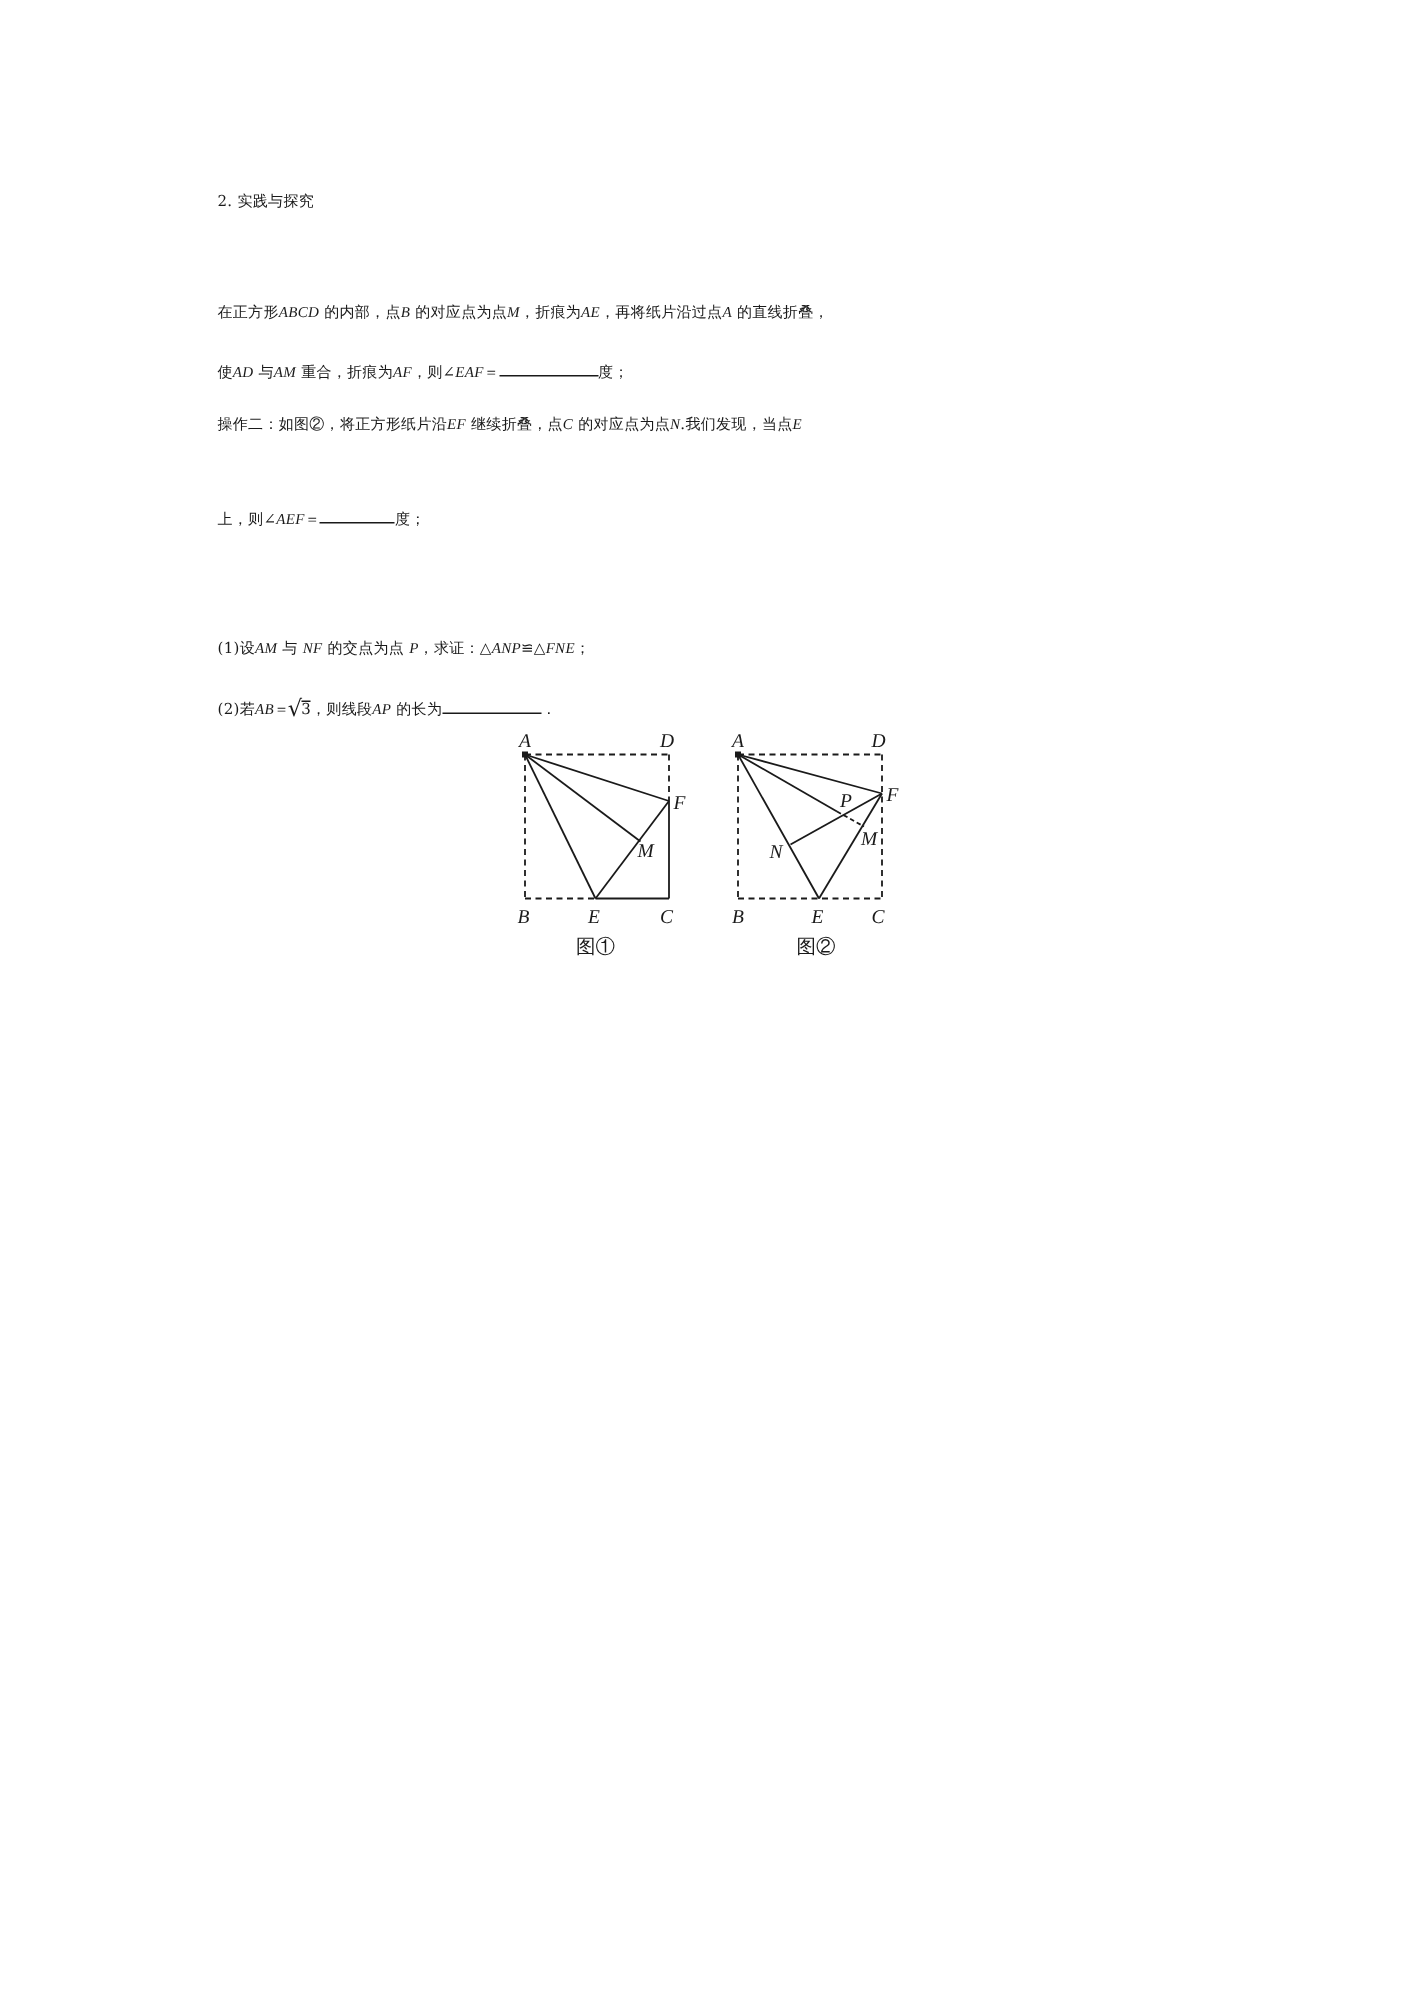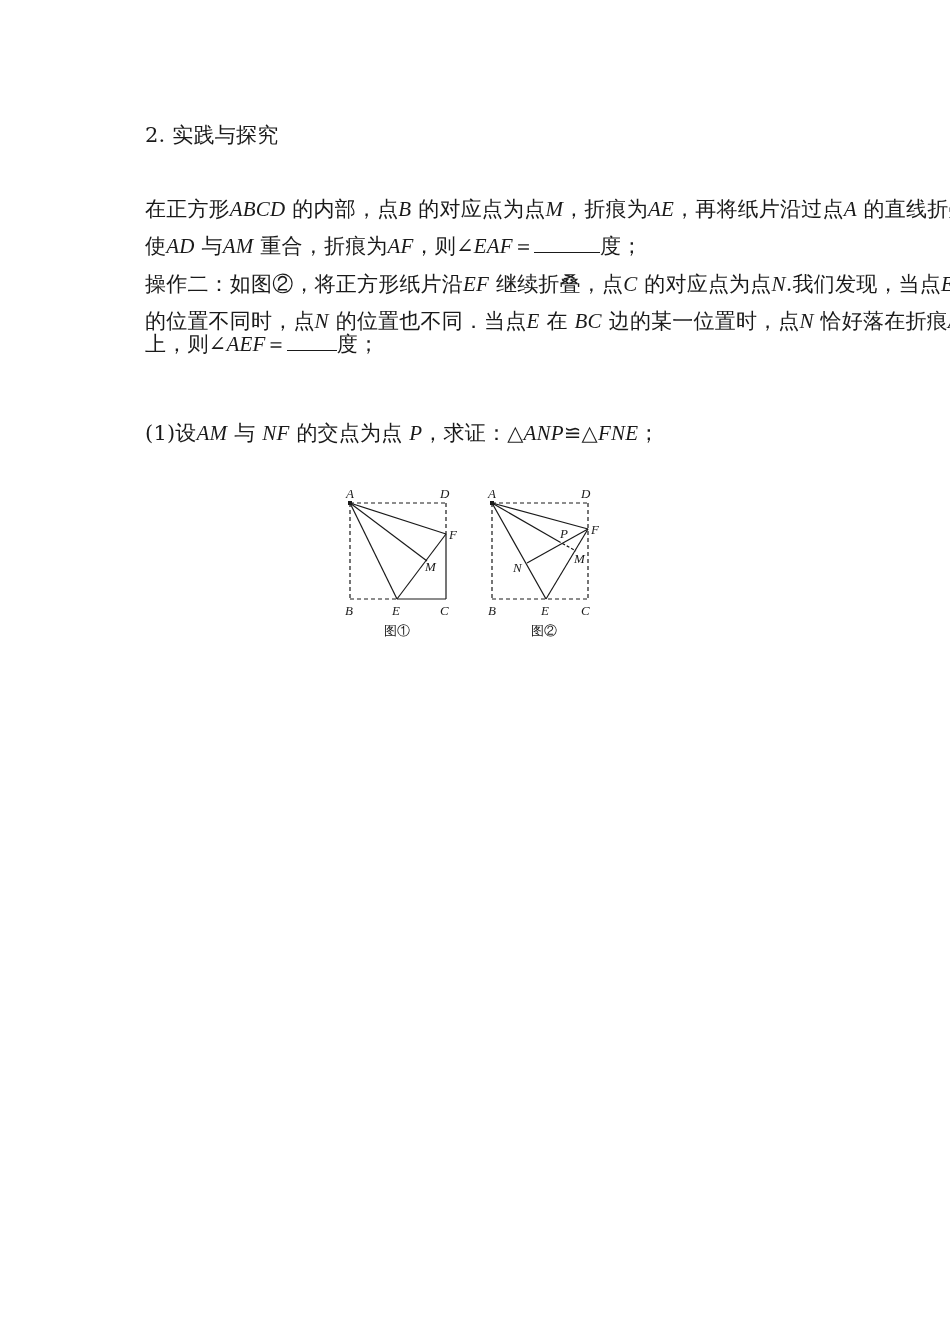--- a/index.html
+++ b/index.html
@@ -1,19 +1,19 @@
 <!DOCTYPE html>
 <html><head>
 <meta charset="utf-8">
 <style>
   html, body { margin: 0; padding: 0; background: #ffffff; }
   body { width: 950px; height: 1344px; position: relative; overflow: hidden;
          font-family: "DejaVu Serif", "Liberation Serif", serif; color: #1a1a1a; }
   .page { position: absolute; left: 0; top: 0; width: 950px; height: 1344px; }
-  .line { position: absolute; left: 145px; font-size: 21px; line-height: 20px; white-space: nowrap; letter-spacing: 0.2px; }
+  .line { position: absolute; left: 145px; font-size: 10px; line-height: 20px; white-space: nowrap; letter-spacing: 0.2px; }
   .it { font-style: italic; font-family: "Liberation Serif", serif; }
   .blank { display: inline-block; border-bottom: 1px solid #1a1a1a; height: 14px; vertical-align: baseline; }
   .figure-wrap { position: absolute; left: 0; top: 0; width: 950px; height: 700px; pointer-events: none; }
   svg text { font-family: "Liberation Serif", serif; font-style: italic; font-size: 13px; fill: #1a1a1a; }
   svg text.cap { font-style: normal; font-family: "DejaVu Serif", serif; font-size: 13px; }
   .caption { position: absolute; left: 0; width: 950px; text-align: center; top: 648px; font-size: 14px; }
   .sqrt { position: relative; display: inline-block; padding-left: 8px; }
   .sqrt:before { content: "√"; position: absolute; left: -1px; top: -2px; font-size: 15px; }
   .sqrt span { border-top: 1px solid #1a1a1a; }
 </style>
@@ -30,32 +30,32 @@
   <div class="line" style="top:199px;">
     <span>在正方形</span><span class="it">ABCD</span> <span>的内部，点</span><span class="it">B</span> <span>的对应点为点</span><span class="it">M</span><span>，折痕为</span><span class="it">AE</span><span>，再将纸片沿过点</span><span class="it">A</span> <span>的直线折叠，</span>
   </div>
   <div class="line" style="top:274px;">
     <span>操作二：</span><span>如图②，将正方形纸片沿</span><span class="it">EF</span> <span>继续折叠，点</span><span class="it">C</span> <span>的对应点为点</span><span class="it">N</span><span>.我们发现，当点</span><span class="it">E</span>
   </div>
 
   <div class="line" style="top:236px;">
     <span>使</span><span class="it">AD</span> <span>与</span><span class="it">AM</span> <span>重合，折痕为</span><span class="it">AF</span><span>，则∠</span><span class="it">EAF</span><span>＝</span><span class="blank" style="width:66px;"></span><span>度；</span>
   </div>
-  <div class="line" style="top:311px;">
-    <span>的位置不同时，点</span><span class="it">N</span> <span>的位置也不同．当点</span><span class="it">E</span> <span>在</span> <span class="it">BC</span> <span>边的某一位置时，点</span><span class="it">N</span> <span>恰好落在折痕</span><span class="it">AE</span>
-  </div>
   <div class="line" style="top:334px;">
     <span>上，则∠</span><span class="it">AEF</span><span>＝</span><span class="blank" style="width:50px;"></span><span>度；</span>
   </div>
 
 
   <div class="line" style="top:423px;">
     <span>(1)设</span><span class="it">AM</span> <span>与</span> <span class="it">NF</span> <span>的交点为点</span> <span class="it">P</span><span>，求证：△</span><span class="it">ANP</span><span>≌△</span><span class="it">FNE</span><span>；</span>
   </div>
 
+  <div class="line" style="top:461px;">
+    <span>(2)若</span><span class="it">AB</span><span>＝</span><span class="sqrt"><span>3</span></span><span>，则线段</span><span class="it">AP</span> <span>的长为</span><span class="blank" style="width:66px;"></span><span>．</span>
+  </div>
 
   <svg class="figure-wrap" width="950" height="700" viewBox="0 0 950 700">
 
     <g stroke="#1a1a1a" stroke-width="1.2" fill="none">
 
       <line x1="350" y1="503" x2="446" y2="503" stroke-dasharray="4,3"></line>
       <line x1="350" y1="503" x2="350" y2="599" stroke-dasharray="4,3"></line>
       <line x1="350" y1="599" x2="397" y2="599" stroke-dasharray="4,3"></line>
       <line x1="446" y1="503" x2="446" y2="534" stroke-dasharray="4,3"></line>
 

